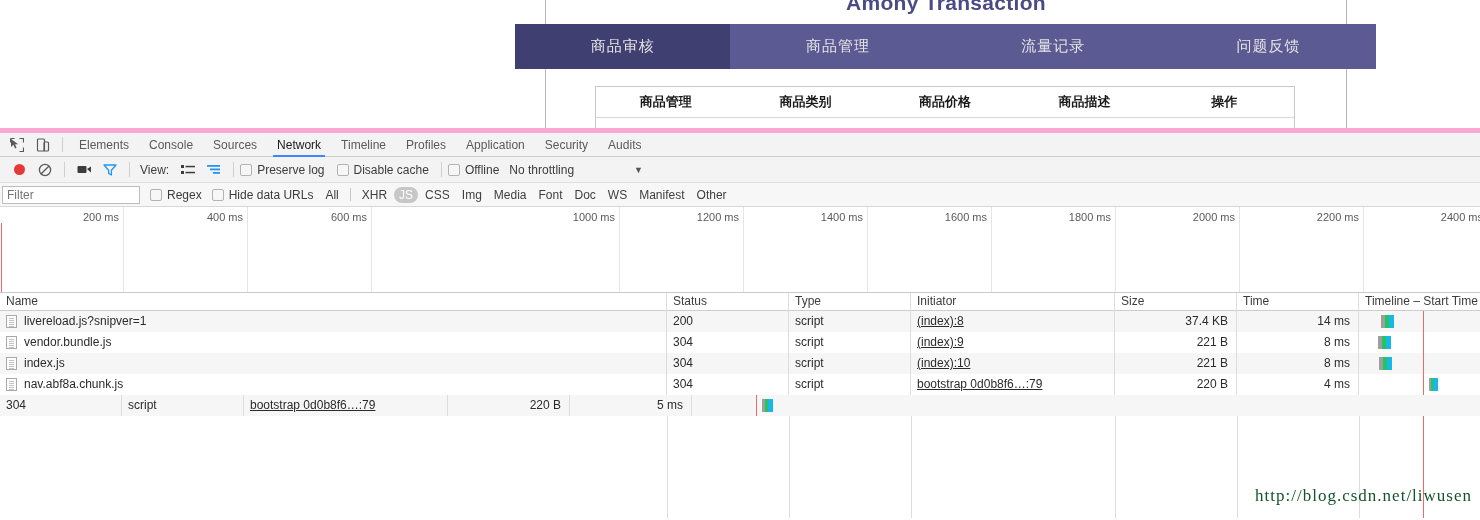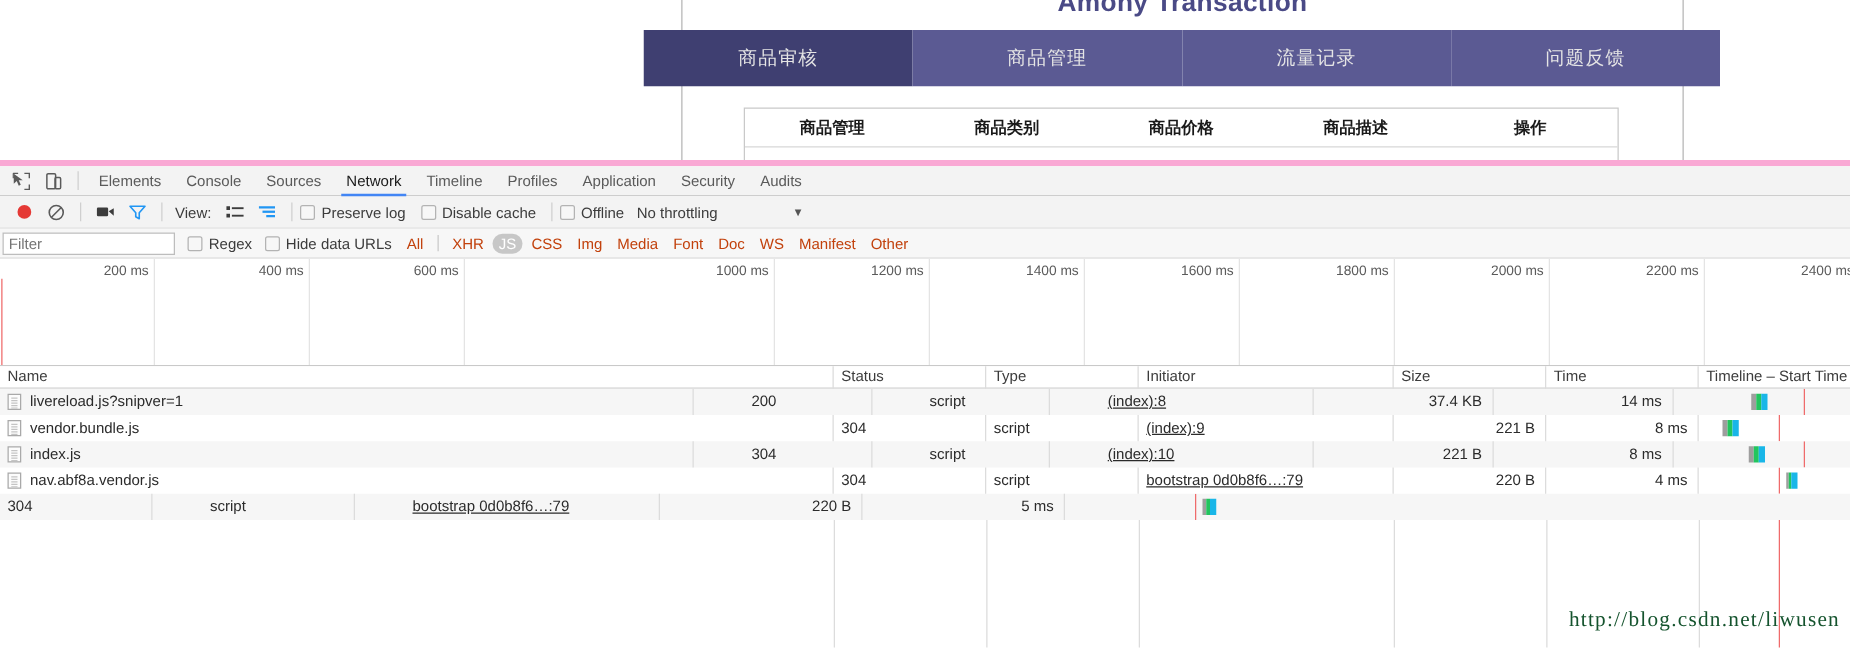--- a/index.html
+++ b/index.html
@@ -96,21 +96,21 @@
   
   .dt-filter {
     height: 24px; display: flex; align-items: center; padding-left: 2px;
     background: #f7f7f7; border-bottom: 1px solid #d8d8d8;
   }
   .filter-input {
     width: 138px; height: 18px; border: 1px solid #bdbdbd; background: #fff;
     font-size: 12px; color: #999; padding: 0 4px; line-height: 16px;
     font-family: "Liberation Sans", sans-serif; outline: none;
   }
-  .ftype { font-size: 12px; color: #c2410c; padding: 1px 5px; margin: 0 1px;
+  .ftype { font-size: 12px; color: #404040; padding: 1px 5px; margin: 0 1px;
     cursor: pointer; border-radius: 8px; }
   .ftype.sel { background: #c7c7c7; color: #fff; }
   .ftype-sep { width: 1px; height: 13px; background: #c9c9c9; margin: 0 5px; }
 
   
   .dt-overview {
     position: relative; height: 86px; background: #fff;
     border-bottom: 1px solid #c9c9c9; overflow: hidden;
   }
   .ruler-cell {
@@ -128,21 +128,21 @@
   .nt { position: relative; width: 1480px; }
   .nt-head {
     display: flex; height: 18px; align-items: center;
     border-bottom: 1px solid #cdcdcd; background: #fff;
     font-size: 12px; color: #3c3c3c;
   }
   .nt-head > div { padding-left: 6px; border-right: 1px solid #dcdcdc;
     height: 18px; line-height: 17px; overflow: hidden; white-space: nowrap; }
   .nt-row { display: flex; height: 21px; align-items: center; font-size: 12px;
     color: #2b2b2b; }
-  .nt-row.odd { background: #f6f6f6; gap: 40px; }
+  .nt-row.odd { background: #f6f6f6; }
   .nt-row > div { height: 21px; line-height: 21px; padding-left: 6px;
     border-right: 1px solid #dcdcdc; overflow: hidden; white-space: nowrap; }
   .c-name { width: 667px; display: flex; align-items: center; }
   .c-status { width: 122px; }
   .c-type { width: 122px; }
   .c-init { width: 204px; }
   .c-size { width: 122px; text-align: right; padding-right: 8px; }
   .c-time { width: 122px; text-align: right; padding-right: 8px; }
   .c-tl { width: 121px; position: relative; }
   .doc-ico {
@@ -423,21 +423,21 @@
               <div class="tl-green"></div>
               <div class="tl-blue"></div>
           </div>
           <div class="tl-redline"></div>
         </div>
       </div>
 
       <div class="nt-row">
         <div class="c-name">
           <span class="doc-ico"></span>
-          <span>nav.abf8a.vendor.js</span>
+          <span>nav.abf8a.chunk.js</span>
         </div>
         <div class="c-status">304</div>
         <div class="c-type">script</div>
         <div class="c-init"><span style="text-decoration:underline;">bootstrap 0d0b8f6…:79</span></div>
         <div class="c-size">220 B</div>
         <div class="c-time">4 ms</div>
         <div class="c-tl" style="border-right:none;">
           <div class="tl-bar" style="left:70px;">
             <div class="tl-grey" style="width:2px;"></div>
               <div class="tl-green" style="width:2px;"></div>

